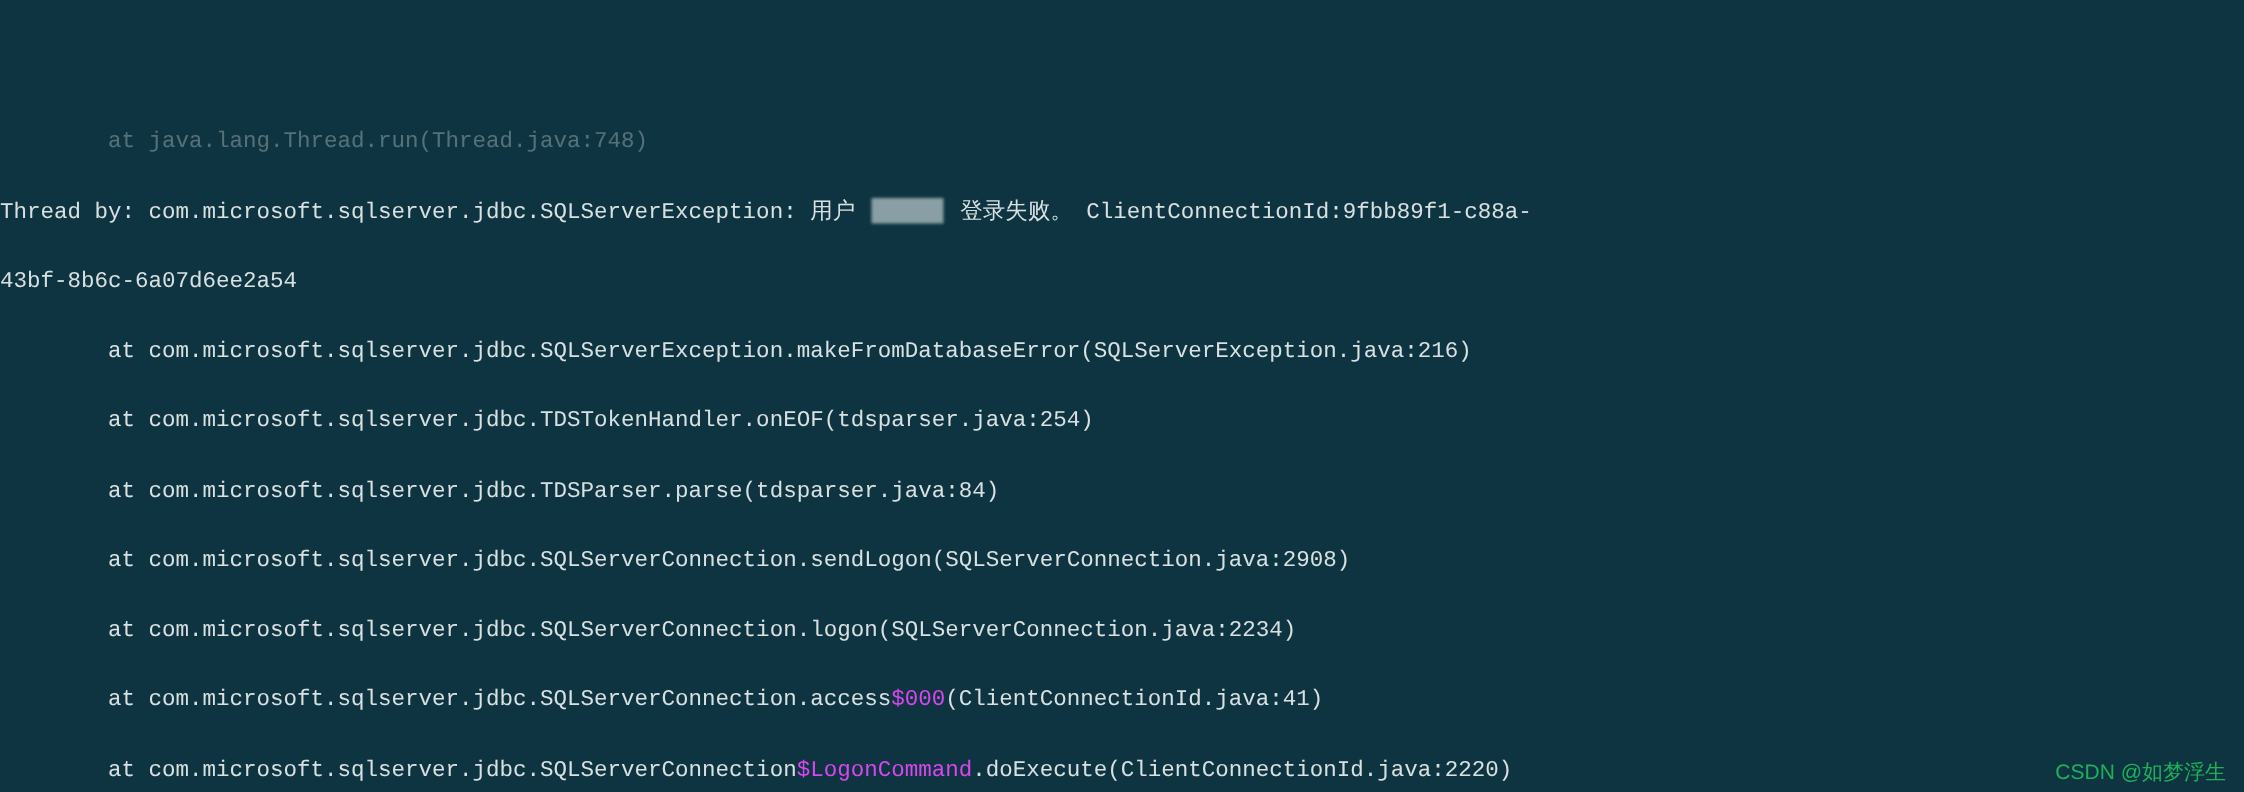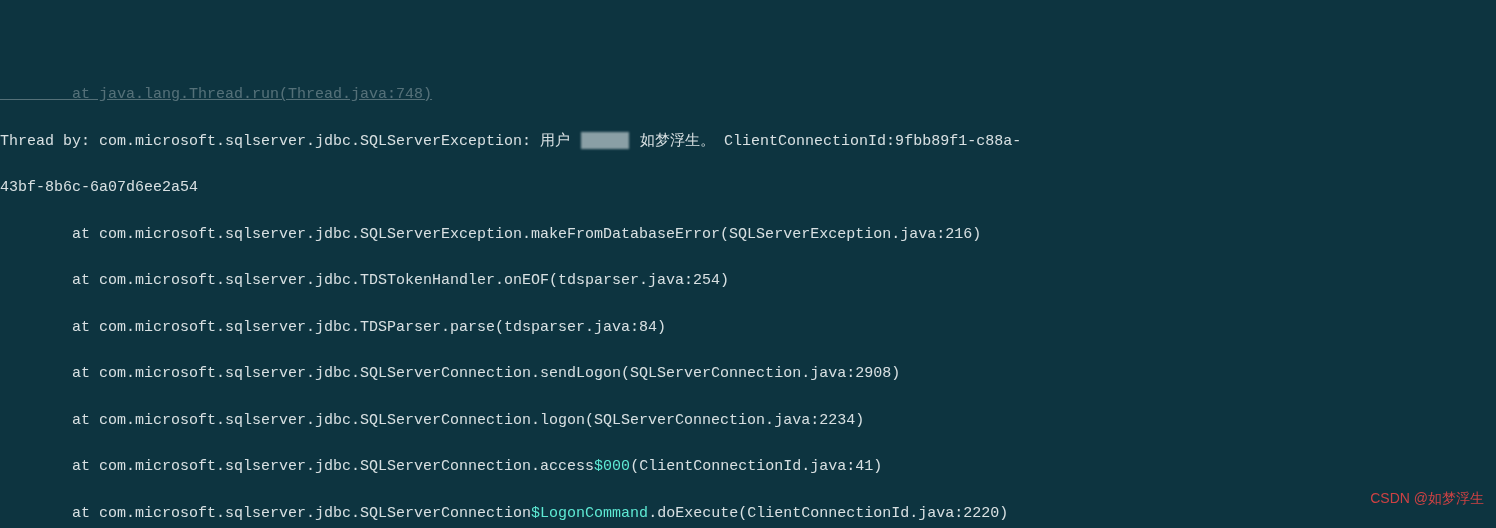--- a/index.html
+++ b/index.html
@@ -17,48 +17,48 @@
       overflow: hidden;
       width: 1496px;
       height: 528px;
       position: relative;
       padding-top: 2px;
     }
     .line {
       white-space: pre;
     }
     .dim {
-      color: #5eead4;
+      color: #d946ef;
     }
     .redacted {
       display: inline-block;
       width: 48px;
       height: 17px;
       background: #8a9fa5;
       vertical-align: middle;
       filter: blur(1px);
       margin: 0 2px;
     }
     .watermark {
       position: absolute;
-      bottom: 18px;
+      bottom: 2px;
       right: 12px;
-      color: #ef4444;
+      color: #22c55e;
       font-size: 14px;
       font-family: sans-serif;
       opacity: 0.85;
     }
   </style>
 </head>
 <body>
 
 
 
-<div class="line" style="opacity:0.35; margin-top:-12px;text-decoration:underline;">        at java.lang.Thread.run(Thread.java:748)</div>
-<div class="line"><span>Thread by: com.microsoft.sqlserver.jdbc.SQLServerException: 用户 </span><span class="redacted"></span><span> 如梦浮生。 ClientConnectionId:9fbb89f1-c88a-</span></div>
+<div class="line" style="opacity:0.35; margin-top:-12px;">        at java.lang.Thread.run(Thread.java:748)</div>
+<div class="line"><span>Thread by: com.microsoft.sqlserver.jdbc.SQLServerException: 用户 </span><span class="redacted"></span><span> 登录失败。 ClientConnectionId:9fbb89f1-c88a-</span></div>
 <div class="line">43bf-8b6c-6a07d6ee2a54</div>
 <div class="line">        at com.microsoft.sqlserver.jdbc.SQLServerException.makeFromDatabaseError(SQLServerException.java:216)</div>
 <div class="line">        at com.microsoft.sqlserver.jdbc.TDSTokenHandler.onEOF(tdsparser.java:254)</div>
 <div class="line">        at com.microsoft.sqlserver.jdbc.TDSParser.parse(tdsparser.java:84)</div>
 <div class="line">        at com.microsoft.sqlserver.jdbc.SQLServerConnection.sendLogon(SQLServerConnection.java:2908)</div>
 <div class="line">        at com.microsoft.sqlserver.jdbc.SQLServerConnection.logon(SQLServerConnection.java:2234)</div>
 <div class="line"><span>        at com.microsoft.sqlserver.jdbc.SQLServerConnection.access</span><span class="dim">$000</span><span>(ClientConnectionId.java:41)</span></div>
 <div class="line"><span>        at com.microsoft.sqlserver.jdbc.SQLServerConnection</span><span class="dim">$LogonCommand</span><span>.doExecute(ClientConnectionId.java:2220)</span></div>
 
 

